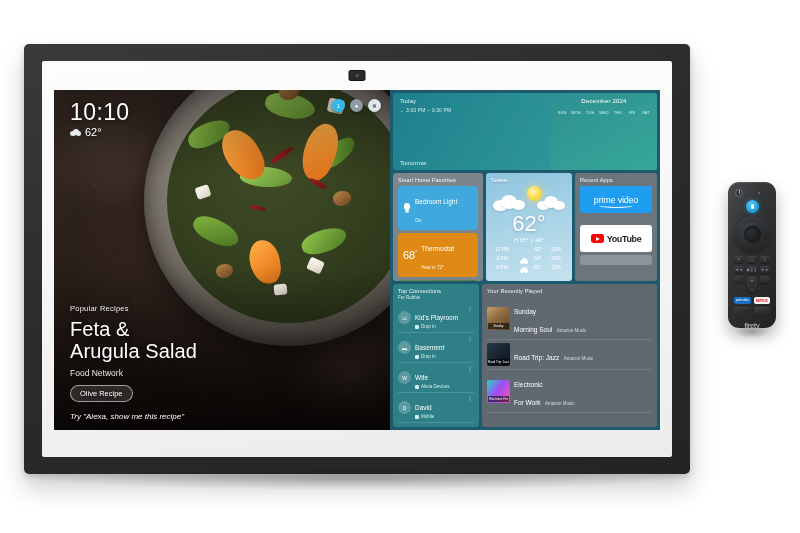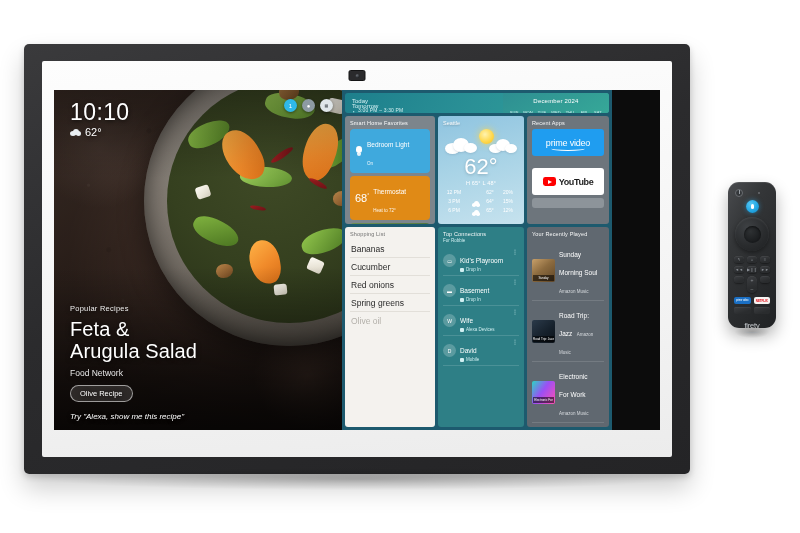--- a/index.html
+++ b/index.html
@@ -43,21 +43,21 @@
   }
 
   
   #screen {
     position: absolute; left: 30px; top: 46px;
     width: 606px; height: 340px;
     background: #0c0c0c; display: flex; overflow: hidden;
   }
 
   
-  #photo-pane { position: relative; width: 288px; height: 100%; overflow: hidden; }
+  #photo-pane { position: relative; width: 336px; height: 100%; overflow: hidden; }
   .photo-bg {
     position: absolute; inset: 0;
     background:
       radial-gradient(ellipse 58% 48% at 63% 48%, rgba(0,0,0,0) 38%, rgba(0,0,0,.30) 100%),
       radial-gradient(ellipse 30% 24% at 16% 18%, #5a463d 0%, rgba(90,70,61,0) 70%),
       radial-gradient(ellipse 26% 22% at 88% 84%, #4a362d 0%, rgba(74,54,45,0) 72%),
       linear-gradient(150deg,#4e3b32 0%,#3a2a23 38%,#2c1f1a 70%,#241a16 100%);
   }
   .photo-grain{
     position:absolute; inset:0; opacity:.35;
@@ -480,28 +480,20 @@
                   </span>
                 <span class="yt-text">YouTube</span>
               </span>
             </div>
             <div class="app-tile blank"></div>
           </div>
         </div>
 
         <div class="row" id="row-bot">
 
-          <div class="w" id="shopping">
-            <div class="w-title">Shopping List</div>
-            <div class="shop-item">Bananas</div>
-            <div class="shop-item">Cucumber</div>
-            <div class="shop-item">Red onions</div>
-            <div class="shop-item">Spring greens</div>
-            <div class="shop-item faded">Olive oil</div>
-          </div>
 
           <div class="w" id="connections">
             <div class="w-title">Top Connections</div>
             <div id="conn-sub">For Robbie</div>
 
             <div class="conn-row">
               <span class="conn-av">▭</span>
               <span>
                 <span class="conn-name">Kid's Playroom</span>
                 <span class="conn-sub2">

